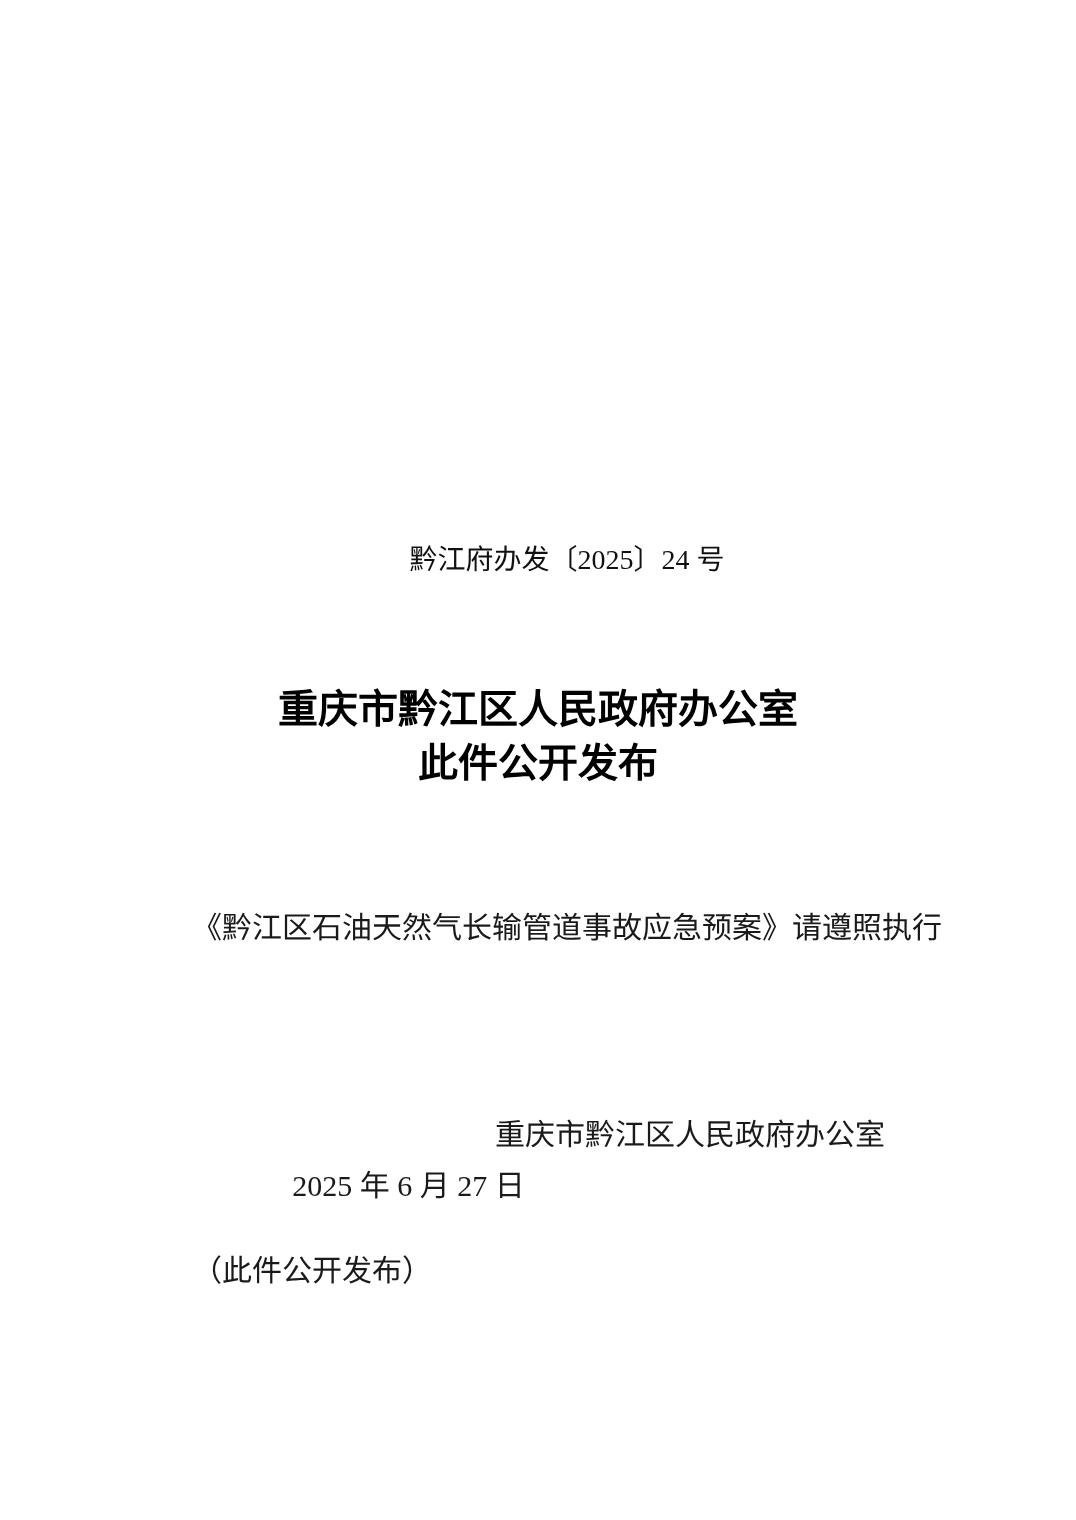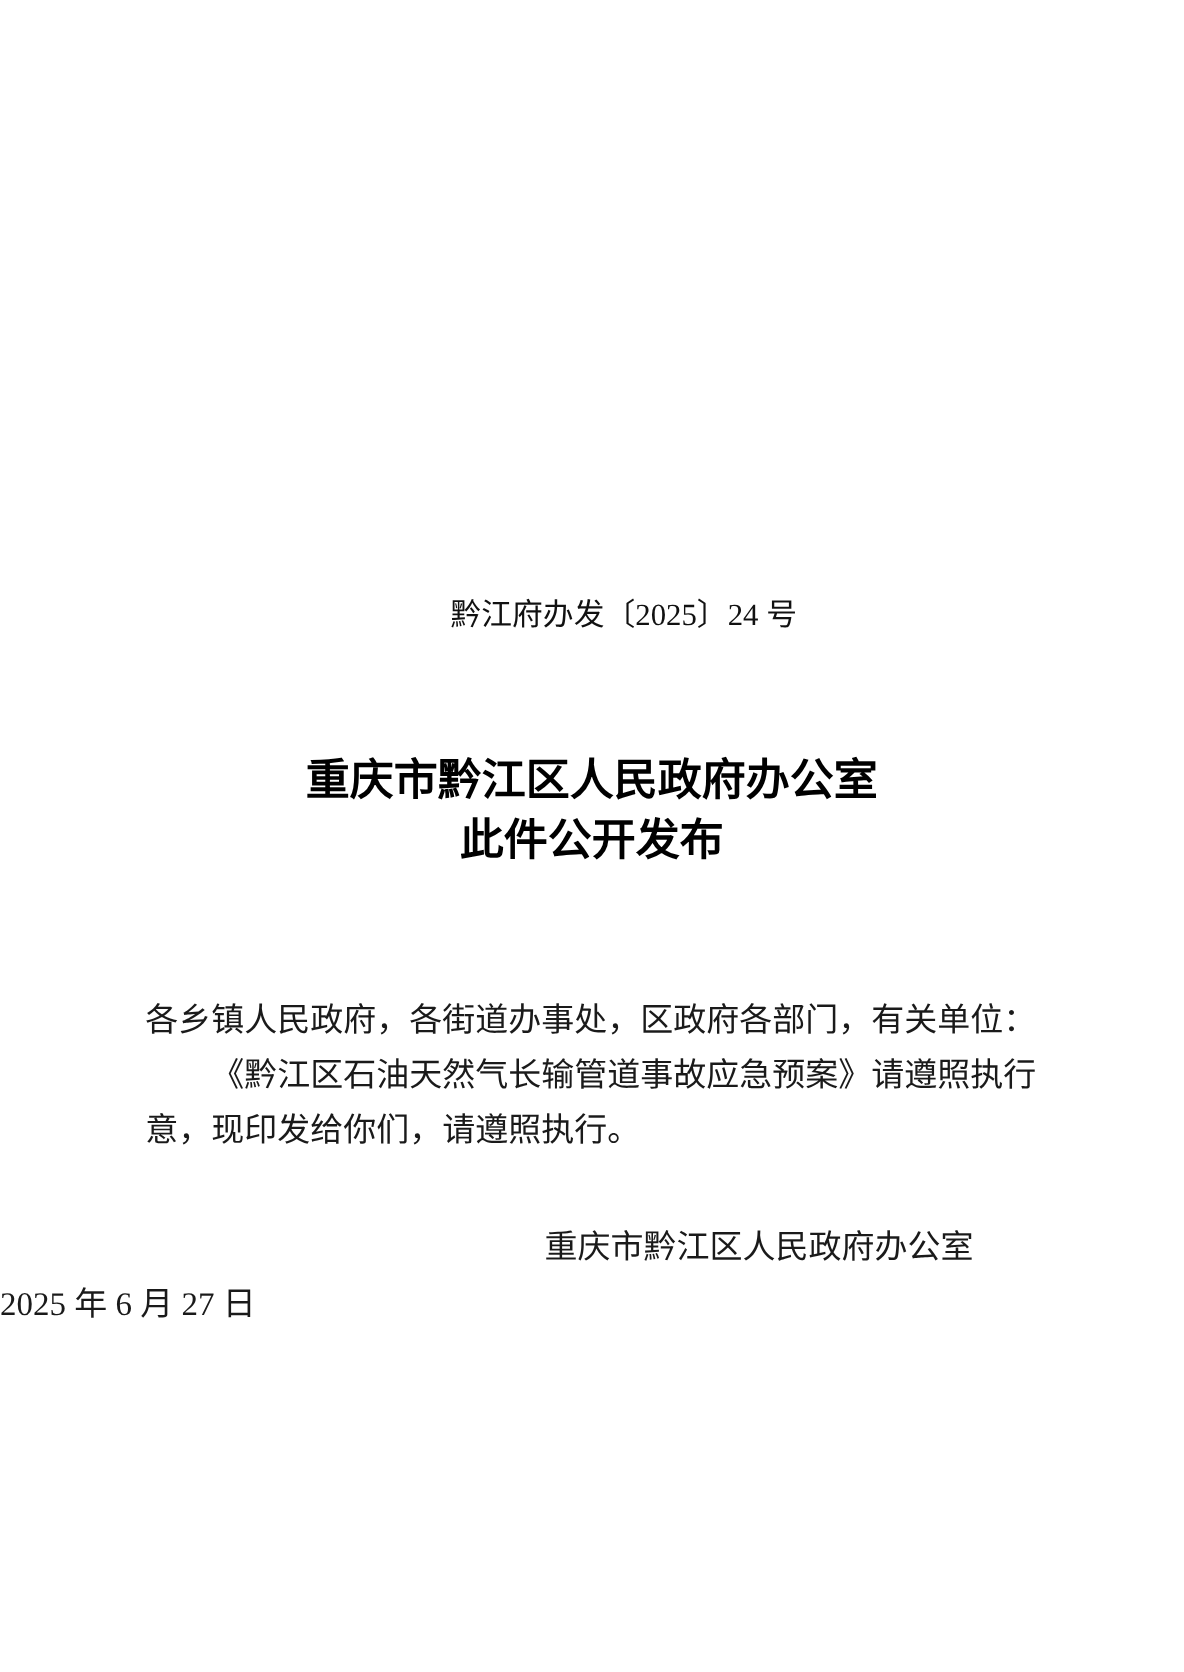--- a/index.html
+++ b/index.html
@@ -72,21 +72,21 @@
     font-size: 30px;
     line-height: 40px;
     white-space: nowrap;
     color: #1a1a1a;
   }
   .sign-date {
     position: absolute;
     top: 1166px;
     left: 0;
     width: 817px;
-    text-align: left;
+    text-align: center;
     font-size: 30px;
     line-height: 40px;
     white-space: nowrap;
     color: #1a1a1a;
   }
   
   .public-note {
     position: absolute;
     top: 1251px;
     left: 132px;
@@ -104,23 +104,22 @@
 <div class="page">
 
   <div class="doc-number">黔江府办发〔2025〕24 号</div>
 
   <div class="doc-title">
     <div class="title-line">重庆市黔江区人民政府办公室</div>
     <div class="title-line">此件公开发布</div>
   </div>
 
   <div class="doc-body">
-    <div class="body-line">各乡镇人民政府，各街道办事处，区政府各部门，有关单位：</div>
     <div class="body-line indent">《黔江区石油天然气长输管道事故应急预案》请遵照执行</div>
-    <div class="body-line">意，现印发给你们，请遵照执行。</div>
   </div>
 
   <div class="sign-name">重庆市黔江区人民政府办公室</div>
 
   <div class="sign-date">2025 年 6 月 27 日</div>
 
+  <div class="public-note">（此件公开发布）</div>
 
 </div>
 
 </body></html>

